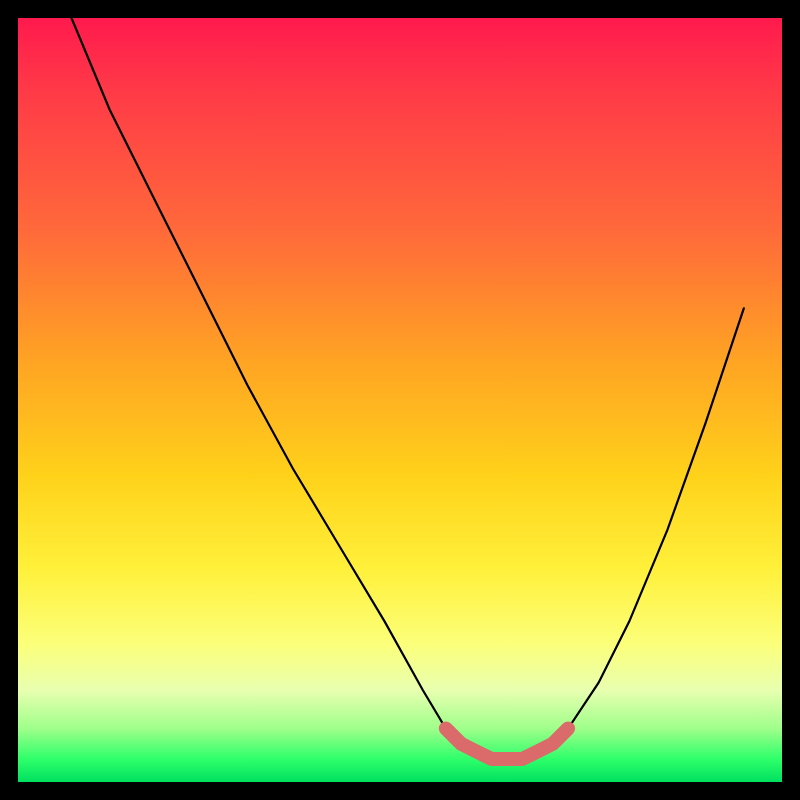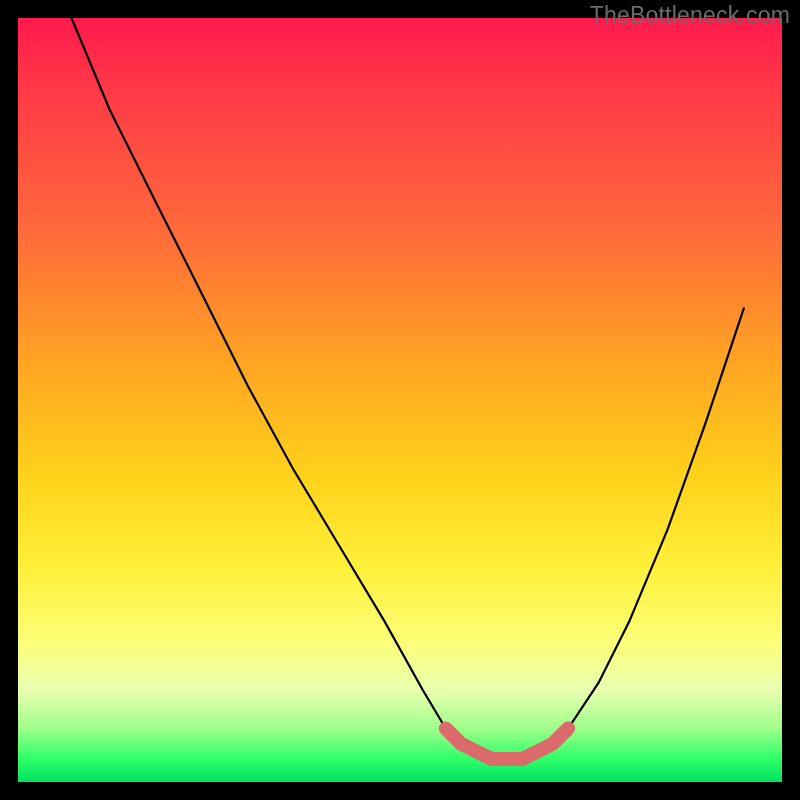--- a/index.html
+++ b/index.html
@@ -60,14 +60,13 @@
 </head>
 <body>
 
 <div class="frame">
   <div class="plot-area">
     <svg class="curve" viewBox="0 0 764 764">
       <path d="M53.5 0.0 L91.7 91.7 L137.5 183.4 L183.4 275.0 L229.2 366.7 L275.0 450.8 L320.9 527.2 L366.7 603.6 L404.9 672.3 L427.8 710.5 L443.1 725.8 L458.4 733.4 L473.7 741.1 L489.0 741.1 L504.2 741.1 L519.5 733.4 L534.8 725.8 L550.1 710.5 L580.6 664.7 L611.2 603.6 L649.4 511.9 L687.6 404.9 L725.8 290.3" stroke="#000000" stroke-width="2.2" fill="none" stroke-linecap="round"></path>
       <path d="M427.8 710.5 L443.1 725.8 L458.4 733.4 L473.7 741.1 L489.0 741.1 L504.2 741.1 L519.5 733.4 L534.8 725.8 L550.1 710.5" stroke="#db6a6a" stroke-width="14" fill="none" stroke-linecap="round" stroke-linejoin="round"></path>
     </svg>
   </div>
-  <div class="watermark">TheBottleneck.com</div>
 </div>
 
 </body></html>

